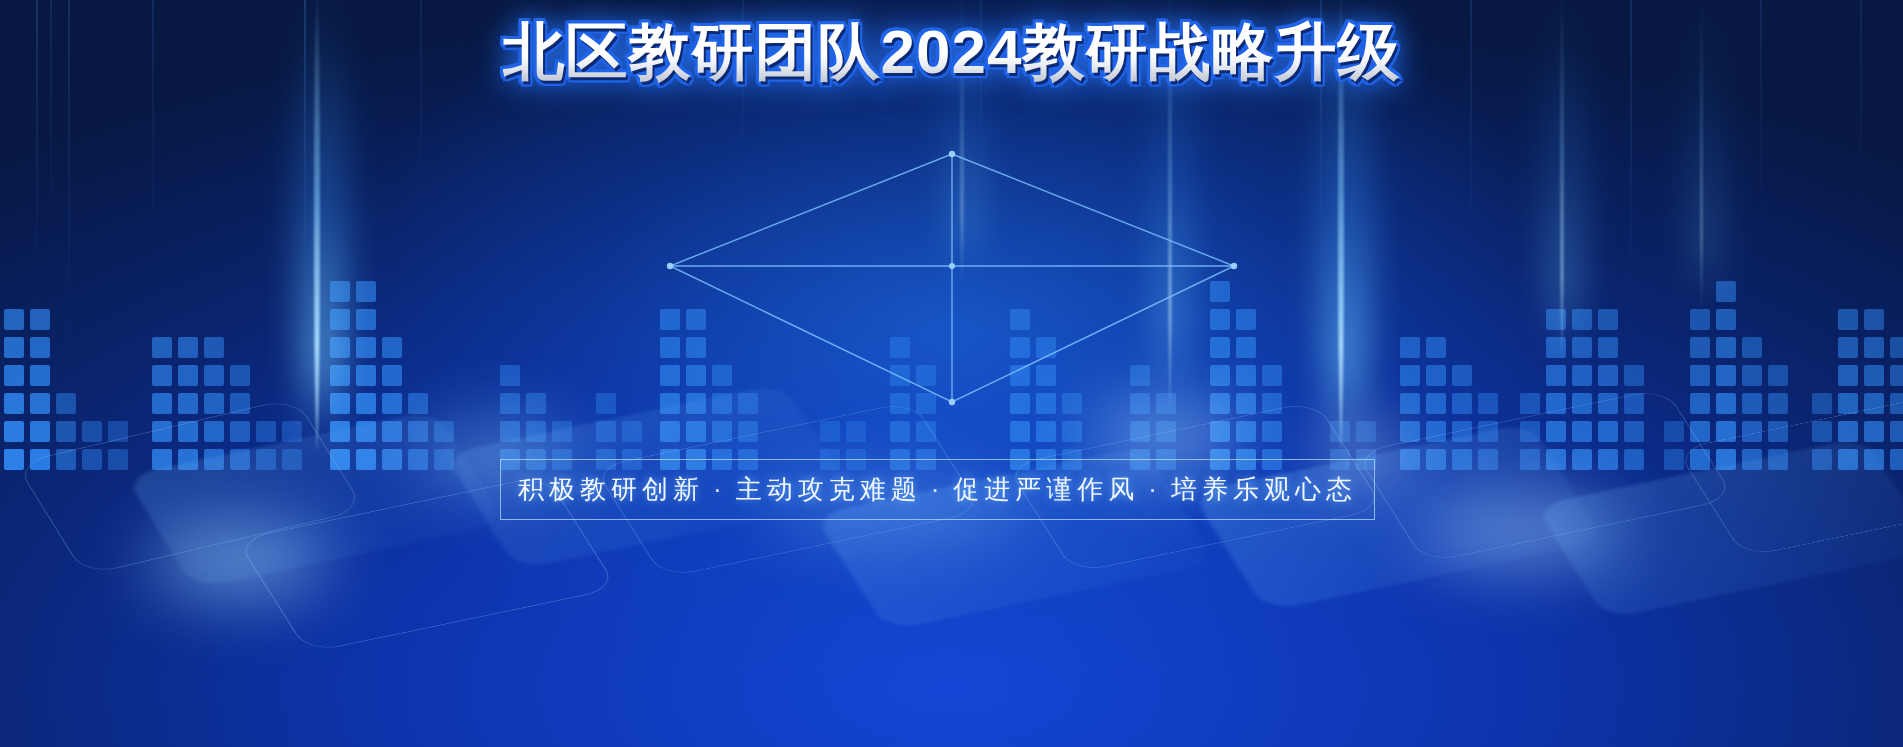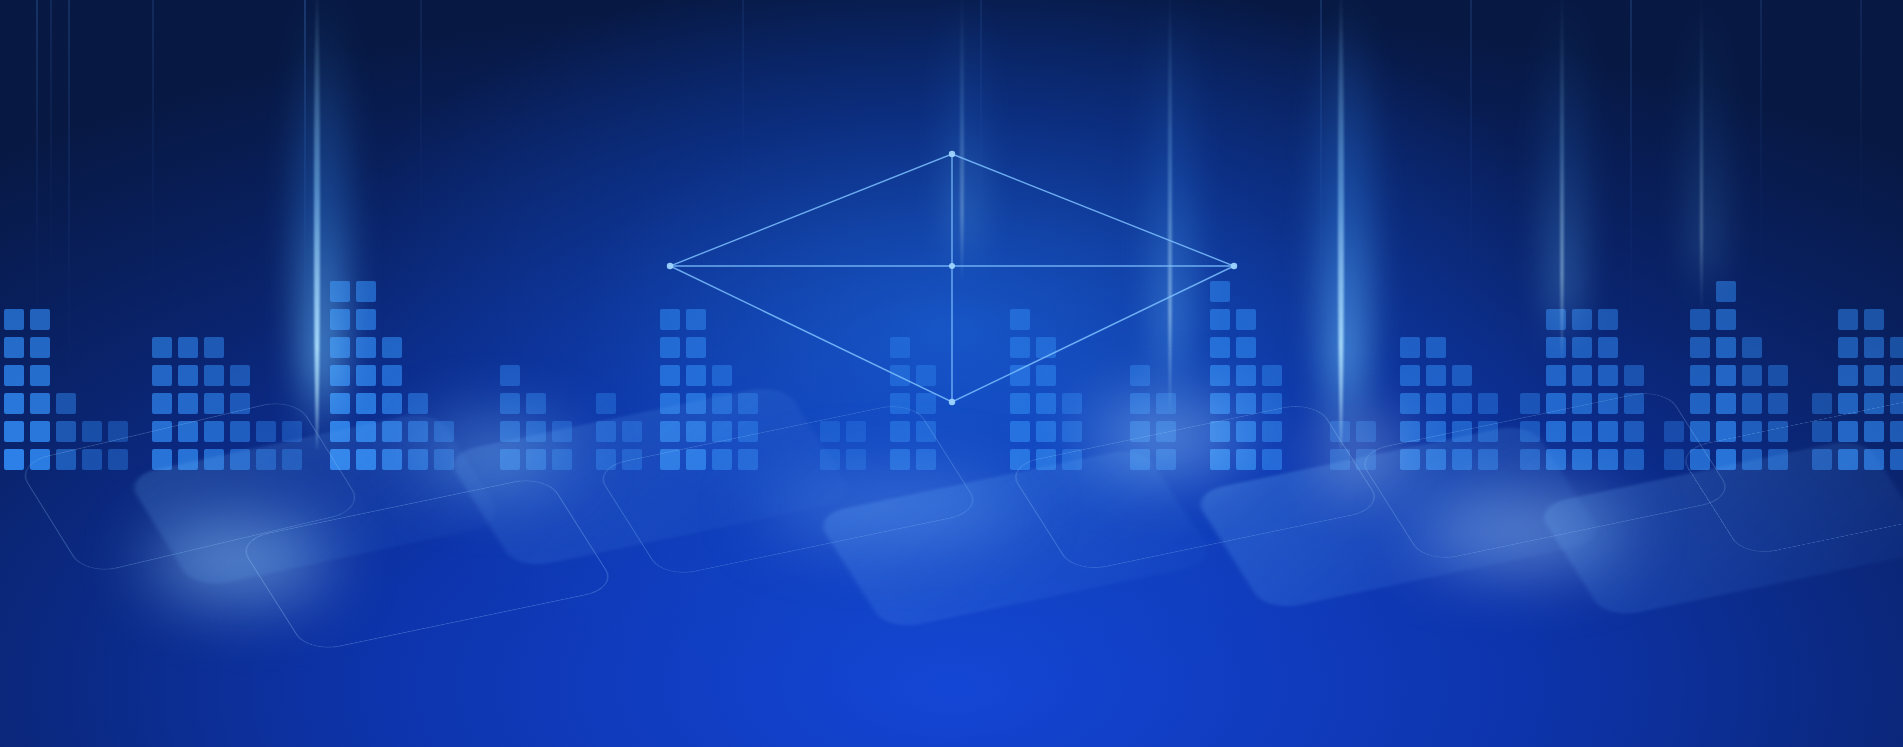--- a/index.html
+++ b/index.html
@@ -541,16 +541,20 @@
       <div class="plate line" style="left: 1700px; top: 44px; width: 330px; height: 200px; opacity: 0.45; transform: rotateX(-55deg) rotateZ(-20deg);"></div>
       <div class="floorglow" style="left: 150px; top: 200px; width: 180px; height: 70px; background: rgba(160, 215, 255, 0.55);"></div>
       <div class="floorglow" style="left: 420px; top: 100px; width: 150px; height: 55px; background: rgba(150, 210, 255, 0.45);"></div>
       <div class="floorglow" style="left: 1090px; top: 80px; width: 150px; height: 60px; background: rgba(170, 220, 255, 0.55);"></div>
       <div class="floorglow" style="left: 1330px; top: 106px; width: 60px; height: 40px; background: rgba(220, 240, 255, 0.85);"></div>
       <div class="floorglow" style="left: 1420px; top: 170px; width: 200px; height: 70px; background: rgba(170, 215, 255, 0.5);"></div>
       <div class="floorglow" style="left: 760px; top: 150px; width: 260px; height: 60px; background: rgba(130, 190, 255, 0.35);"></div>
     </div>
 
   <div class="titlewrap">
+    <div class="sub-title">北区教研团队2024教研战略升级</div>
   </div>
 
+  <div class="slogan-box">
+    <div class="slogan-text"><span>积极教研创新</span><span class="sep">·</span><span>主动攻克难题</span><span class="sep">·</span><span>促进严谨作风</span><span class="sep">·</span><span>培养乐观心态</span></div>
+  </div>
 
 </div>
 
 </body></html>

